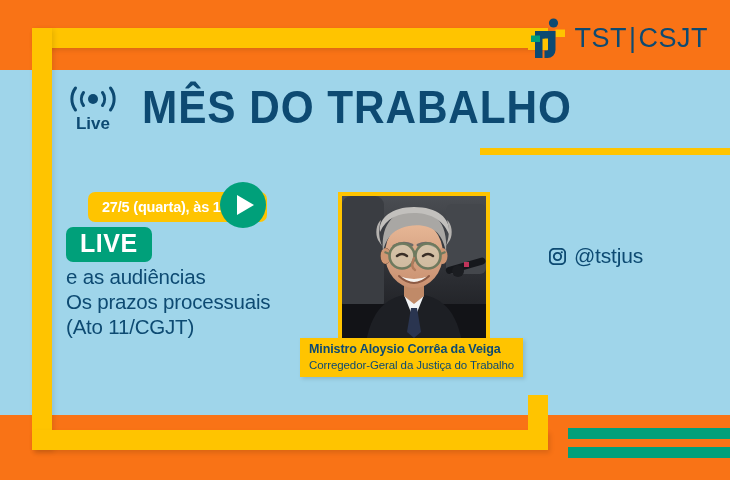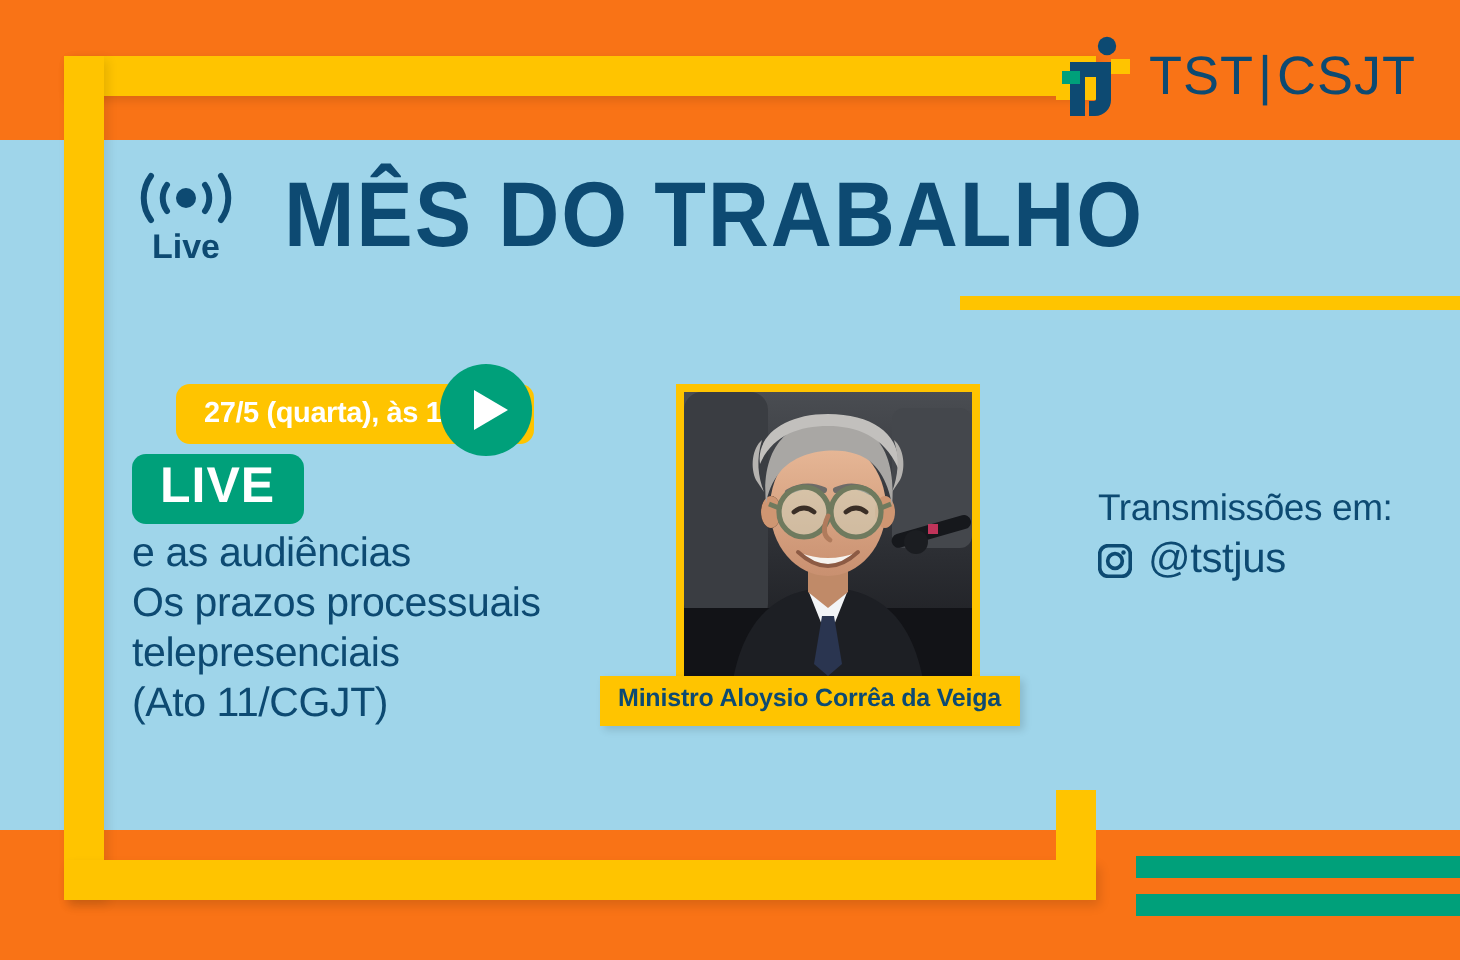--- a/index.html
+++ b/index.html
@@ -316,21 +316,20 @@
 
   <div class="date-badge">27/5 (quarta), às 16h</div>
   <div class="play-btn">
     <span class="play-tri"></span>
   </div>
   <div class="live-badge">LIVE</div>
 
   <div class="description">
     <div>e as audiências</div>
     <div>Os prazos processuais</div>
-    <div>telepresenciais</div>
     <div>(Ato 11/CGJT)</div>
   </div>
 
   <div class="portrait-frame">
     <div class="portrait">
       <svg viewBox="0 0 144 147" preserveAspectRatio="xMidYMid slice" xmlns="http://www.w3.org/2000/svg">
         <defs>
           <linearGradient id="bgdark" x1="0" y1="0" x2="0" y2="1">
             <stop offset="0%" stop-color="#4a4d52"></stop>
             <stop offset="55%" stop-color="#2c2e33"></stop>
@@ -383,24 +382,24 @@
 
         <rect x="103" y="72" width="41" height="7" rx="3.5" transform="rotate(-16 103 72)" fill="#16181c"></rect>
         <circle cx="116" cy="75" r="6" fill="#1b1d21"></circle>
         <rect x="122" y="66" width="5" height="5" fill="#c0345a"></rect>
       </svg>
     </div>
   </div>
 
   <div class="caption">
     <div class="c-name">Ministro Aloysio Corrêa da Veiga</div>
+    <div class="c-role">Corregedor-Geral da Justiça do Trabalho</div>
   </div>
 
   <div class="transmissions">
-    <div class="tr-title">Transmissões em:</div>
     <div class="tr-row">
       <span>
         <svg class="tr-icon" viewBox="0 0 20 20" xmlns="http://www.w3.org/2000/svg">
           <rect x="1" y="1" width="18" height="18" rx="5" fill="none" stroke="#0d4a72" stroke-width="2.2"></rect>
           <circle cx="10" cy="10" r="4.3" fill="none" stroke="#0d4a72" stroke-width="2.2"></circle>
           <circle cx="15" cy="5" r="1.3" fill="#0d4a72"></circle>
         </svg>
       </span>
       <span class="tr-label">@tstjus</span>
     </div>

